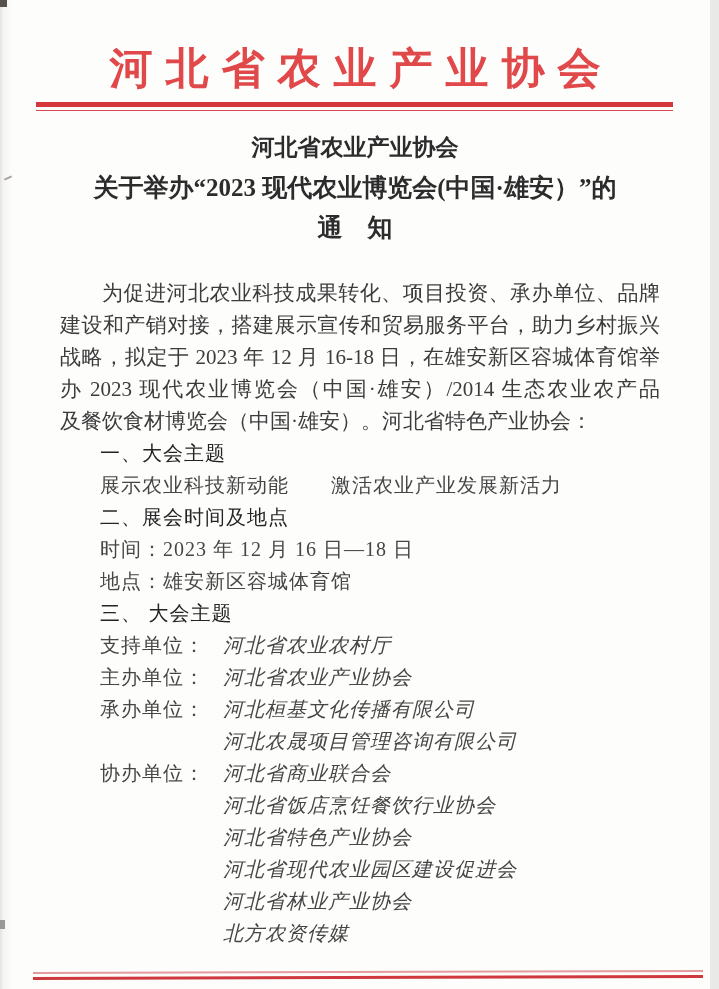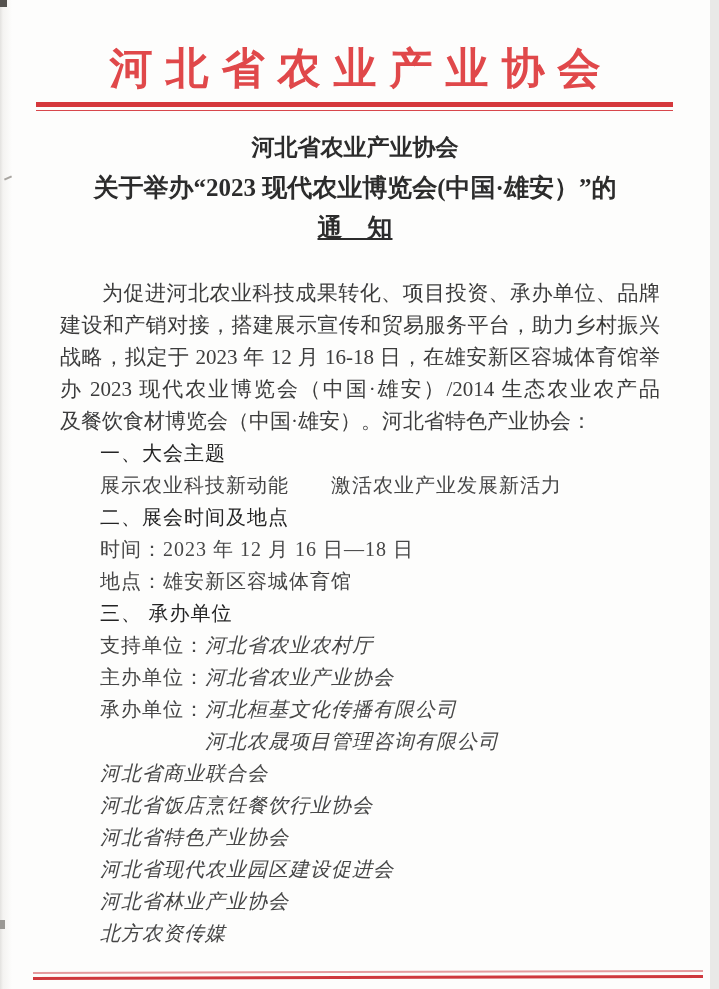--- a/index.html
+++ b/index.html
@@ -34,21 +34,21 @@
   
   .doc-title {
     margin-top: 17px;
     text-align: center;
     font-weight: bold;
     color: #2c2c2c;
     line-height: 40px;
   }
   .doc-title .t1 { font-size: 23px; }
   .doc-title .t2 { font-size: 25px; }
-  .doc-title .t3 { font-size: 25px; text-decoration: underline; }
+  .doc-title .t3 { font-size: 25px; }
 
   
   .content {
     margin: 29px 59px 0 60px;
     width: 600px;
     color: #3c3c3c;
   }
   .line { line-height: 32px; }
   .intro .line {
     font-size: 21px;
@@ -73,20 +73,21 @@
     padding-left: 40px;
     line-height: 32px;
   }
   .org-group {
     display: flex;
     align-items: flex-start;
     padding-left: 40px;
     font-size: 20px;
     letter-spacing: 1px;
     color: #464646;
+    gap: 18px;
   }
   .org-label { flex: none; line-height: 32px; }
   .org-names { flex: 1; }
   .org-names div { line-height: 32px; font-style: italic; }
 
   
   .footer-rule {
     position: absolute;
     left: 33px;
     right: 7px;
@@ -134,21 +135,21 @@
       <div class="line">及餐饮食材博览会（中国·雄安）。河北省特色产业协会：</div>
     </div>
 
     <div class="sec-heading">一、大会主题</div>
     <div class="sec-line">展示农业科技新动能　　激活农业产业发展新活力</div>
 
     <div class="sec-heading">二、展会时间及地点</div>
     <div class="sec-line">时间：2023 年 12 月 16 日—18 日</div>
     <div class="sec-line">地点：雄安新区容城体育馆</div>
 
-    <div class="sec-heading">三、 承办单位</div>
+    <div class="sec-heading">三、 大会主题</div>
 
     <div class="org-group">
       <span class="org-label">支持单位：</span>
       <div class="org-names">
         <div>河北省农业农村厅</div>
       </div>
     </div>
 
     <div class="org-group">
       <span class="org-label">主办单位：</span>
@@ -159,20 +160,21 @@
 
     <div class="org-group">
       <span class="org-label">承办单位：</span>
       <div class="org-names">
         <div>河北桓基文化传播有限公司</div>
         <div>河北农晟项目管理咨询有限公司</div>
       </div>
     </div>
 
     <div class="org-group">
+      <span class="org-label">协办单位：</span>
       <div class="org-names">
         <div>河北省商业联合会</div>
         <div>河北省饭店烹饪餐饮行业协会</div>
         <div>河北省特色产业协会</div>
         <div>河北省现代农业园区建设促进会</div>
         <div>河北省林业产业协会</div>
         <div>北方农资传媒</div>
       </div>
     </div>
 

